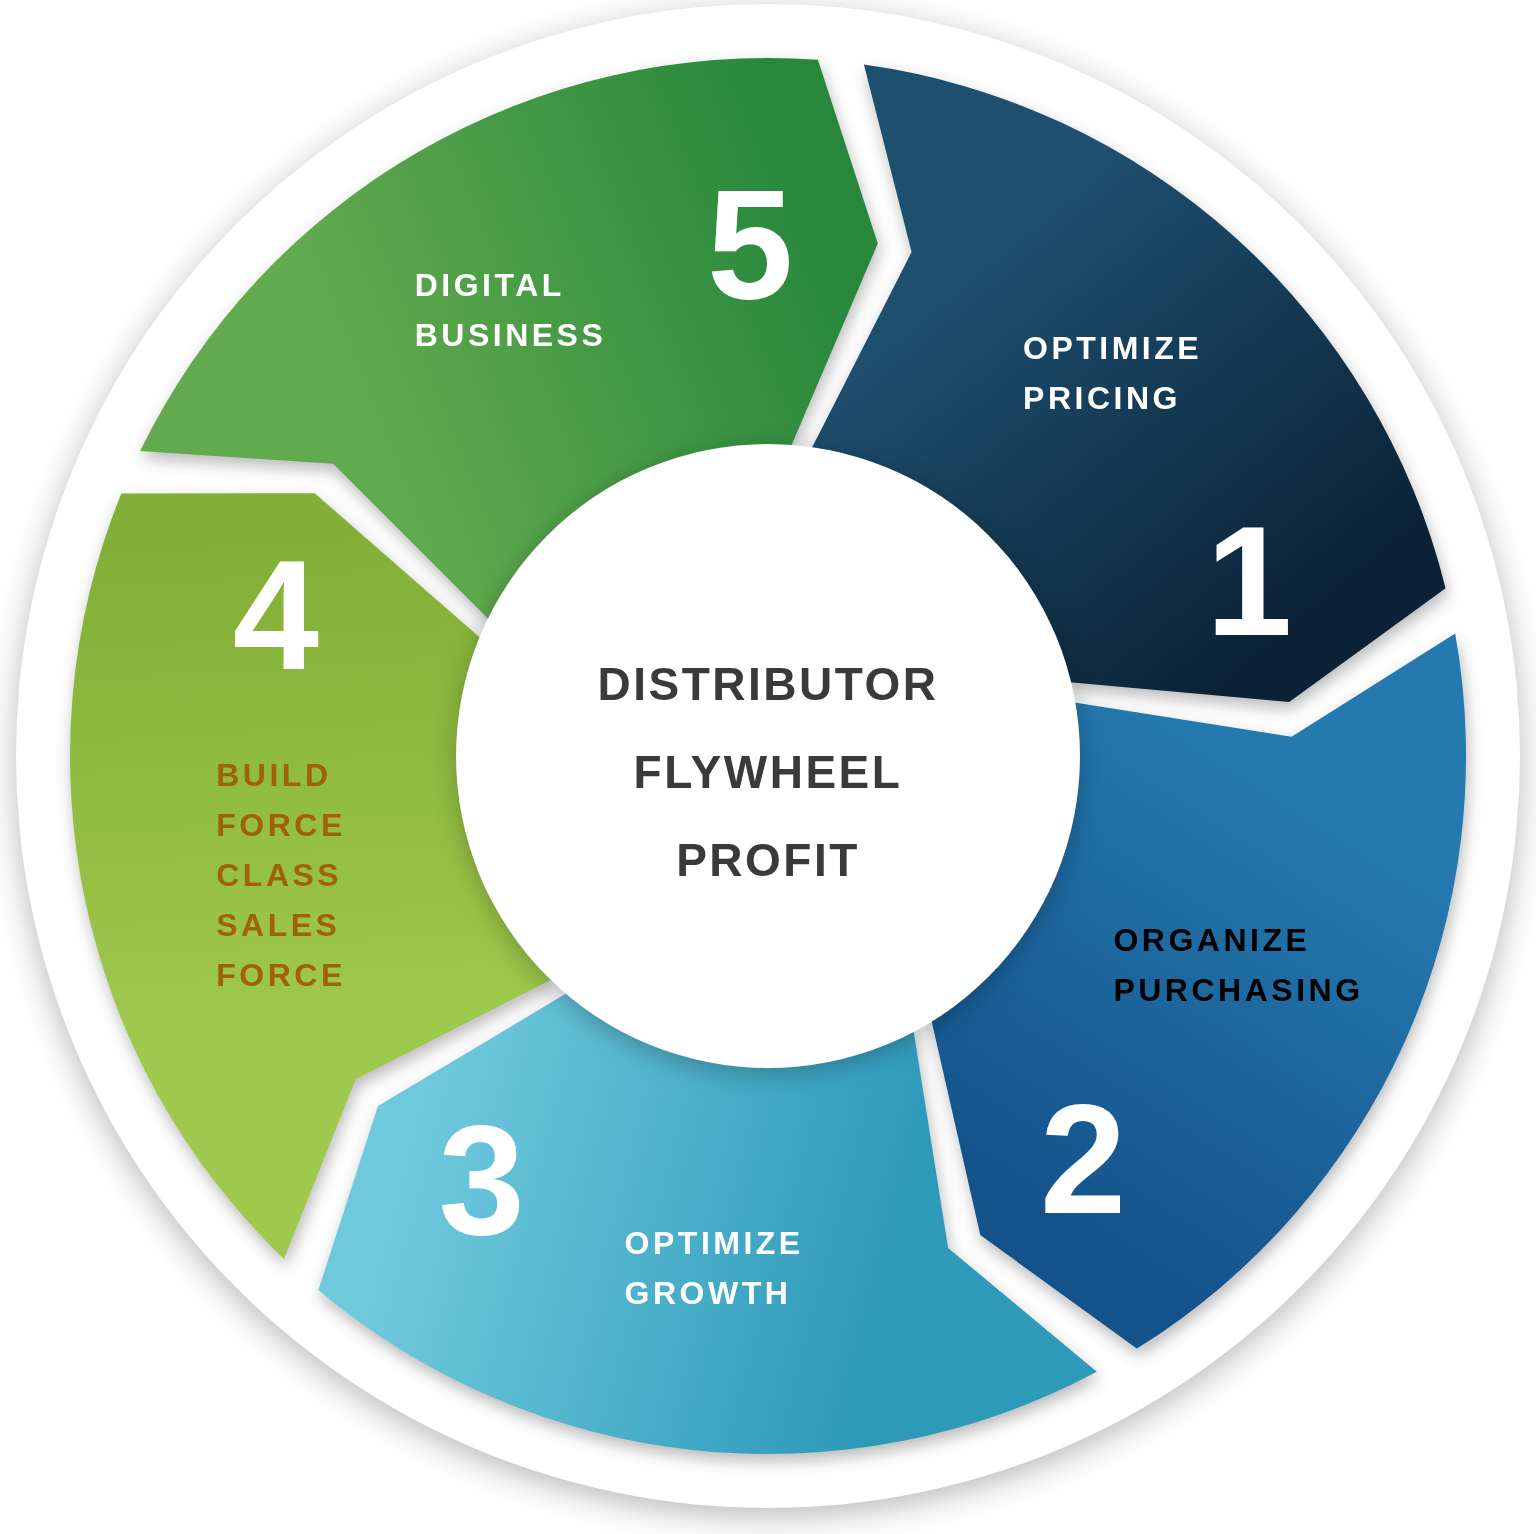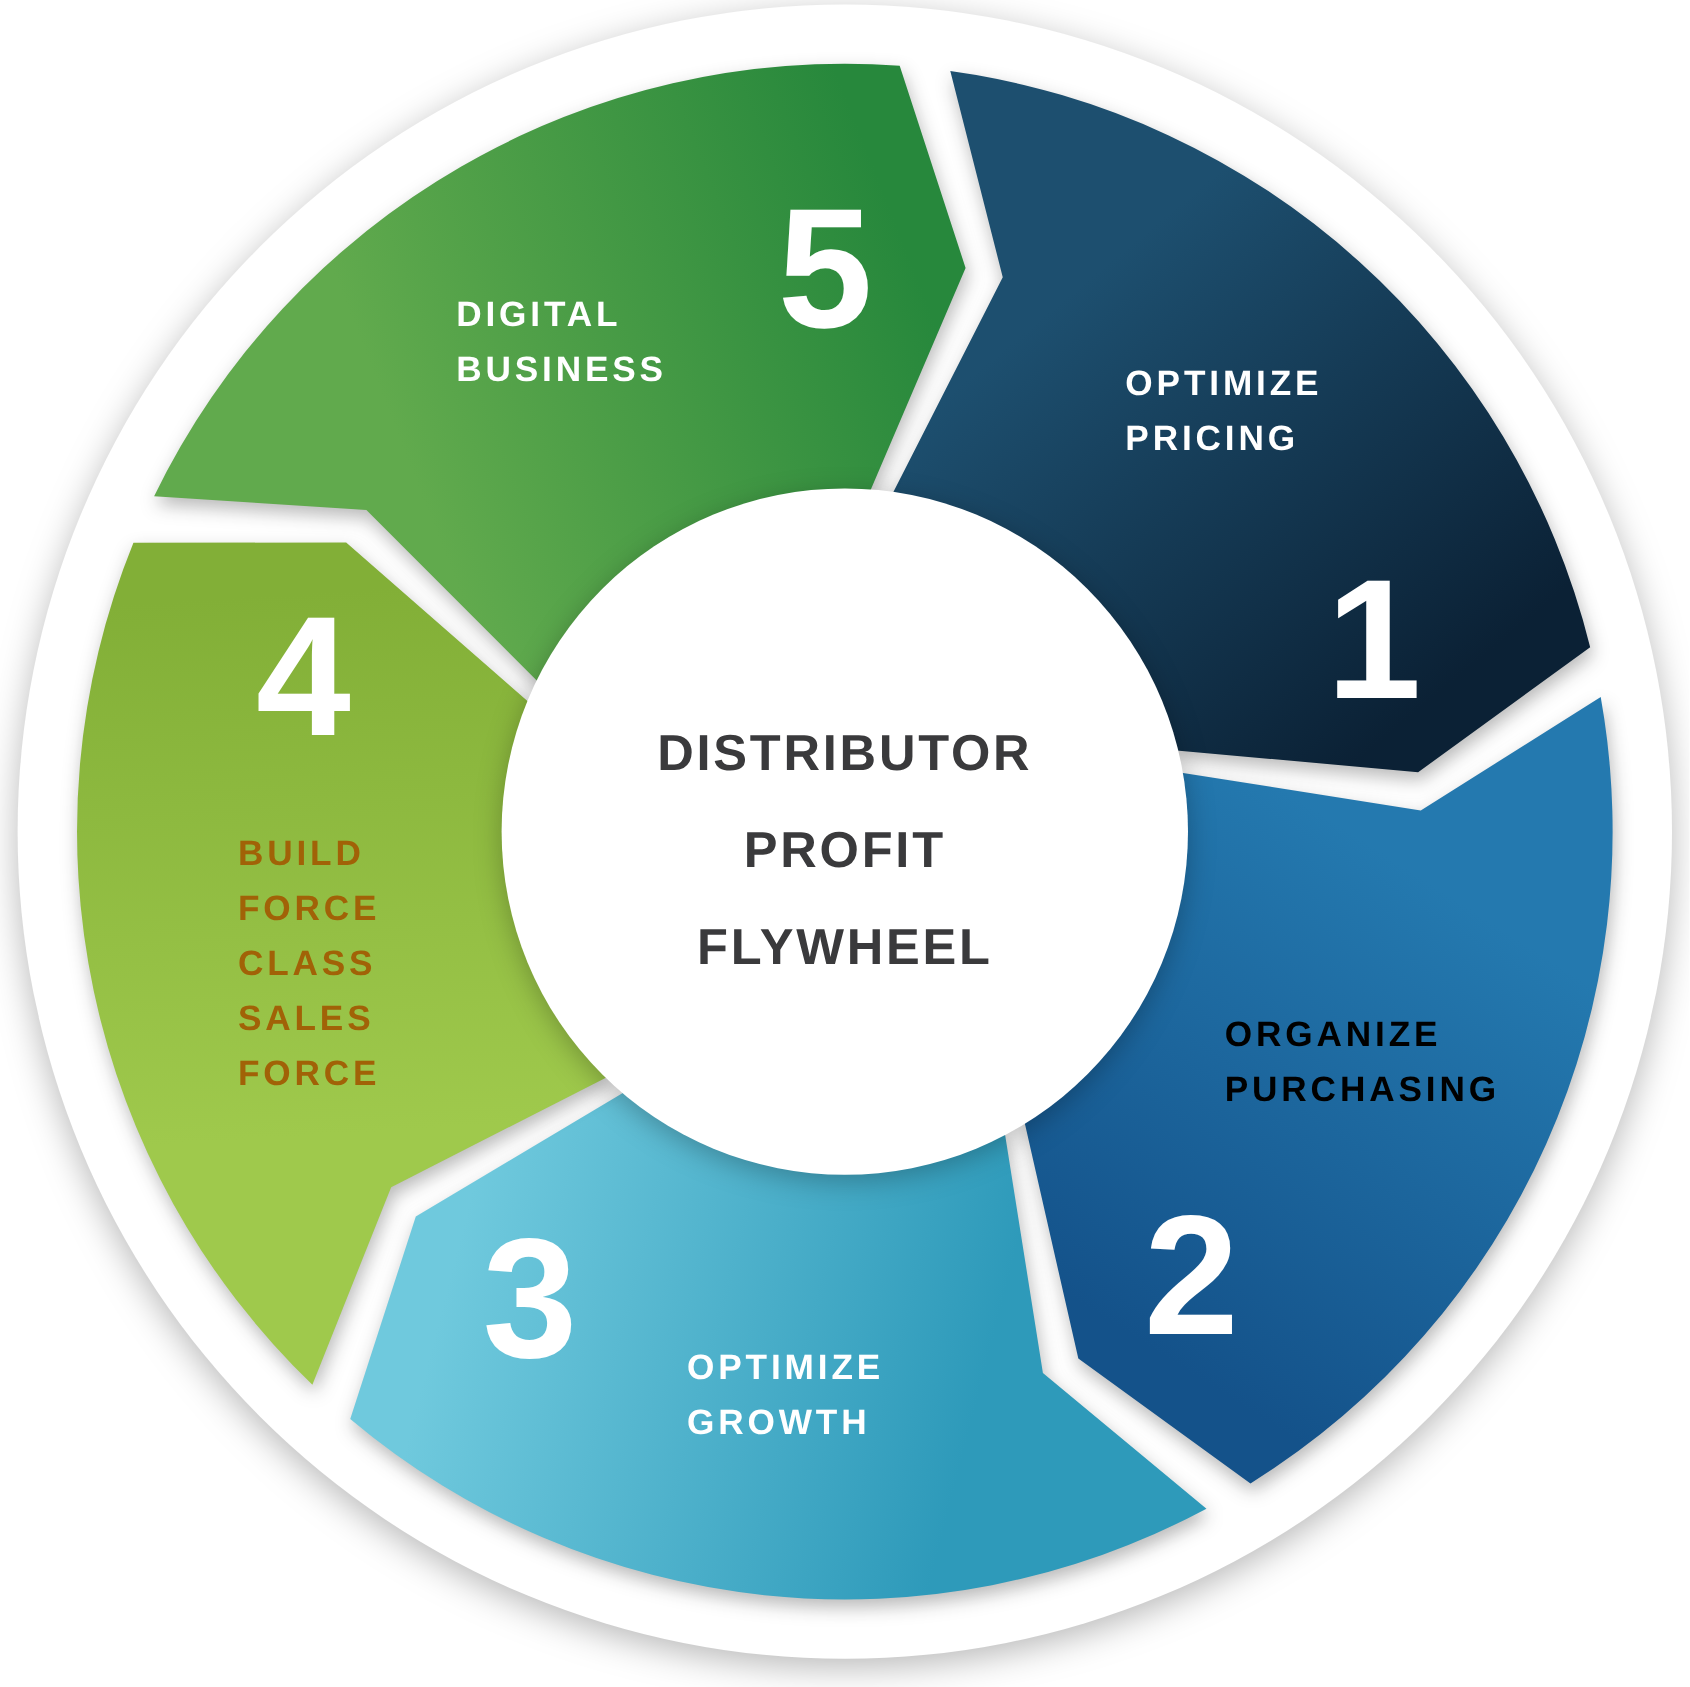--- a/index.html
+++ b/index.html
@@ -124,16 +124,16 @@
       <div class="seg-num" style="left: 275.834px; top: 614.874px; color: rgb(255, 255, 255);">4</div>
       <div class="seg-label" style="left: 510.5px; top: 309.997px; color: rgb(255, 255, 255);">
         <div>DIGITAL</div>
         <div>BUSINESS</div>
       </div>
       <div class="seg-num" style="left: 750.131px; top: 244.312px; color: rgb(255, 255, 255);">5</div>
     </div>
 
   <div class="center-title" style="color: rgb(58, 58, 60);">
     <div>DISTRIBUTOR</div>
+    <div>FLYWHEEL</div>
     <div>PROFIT</div>
-    <div>FLYWHEEL</div>
   </div>
 </div>
 
 </body></html>

